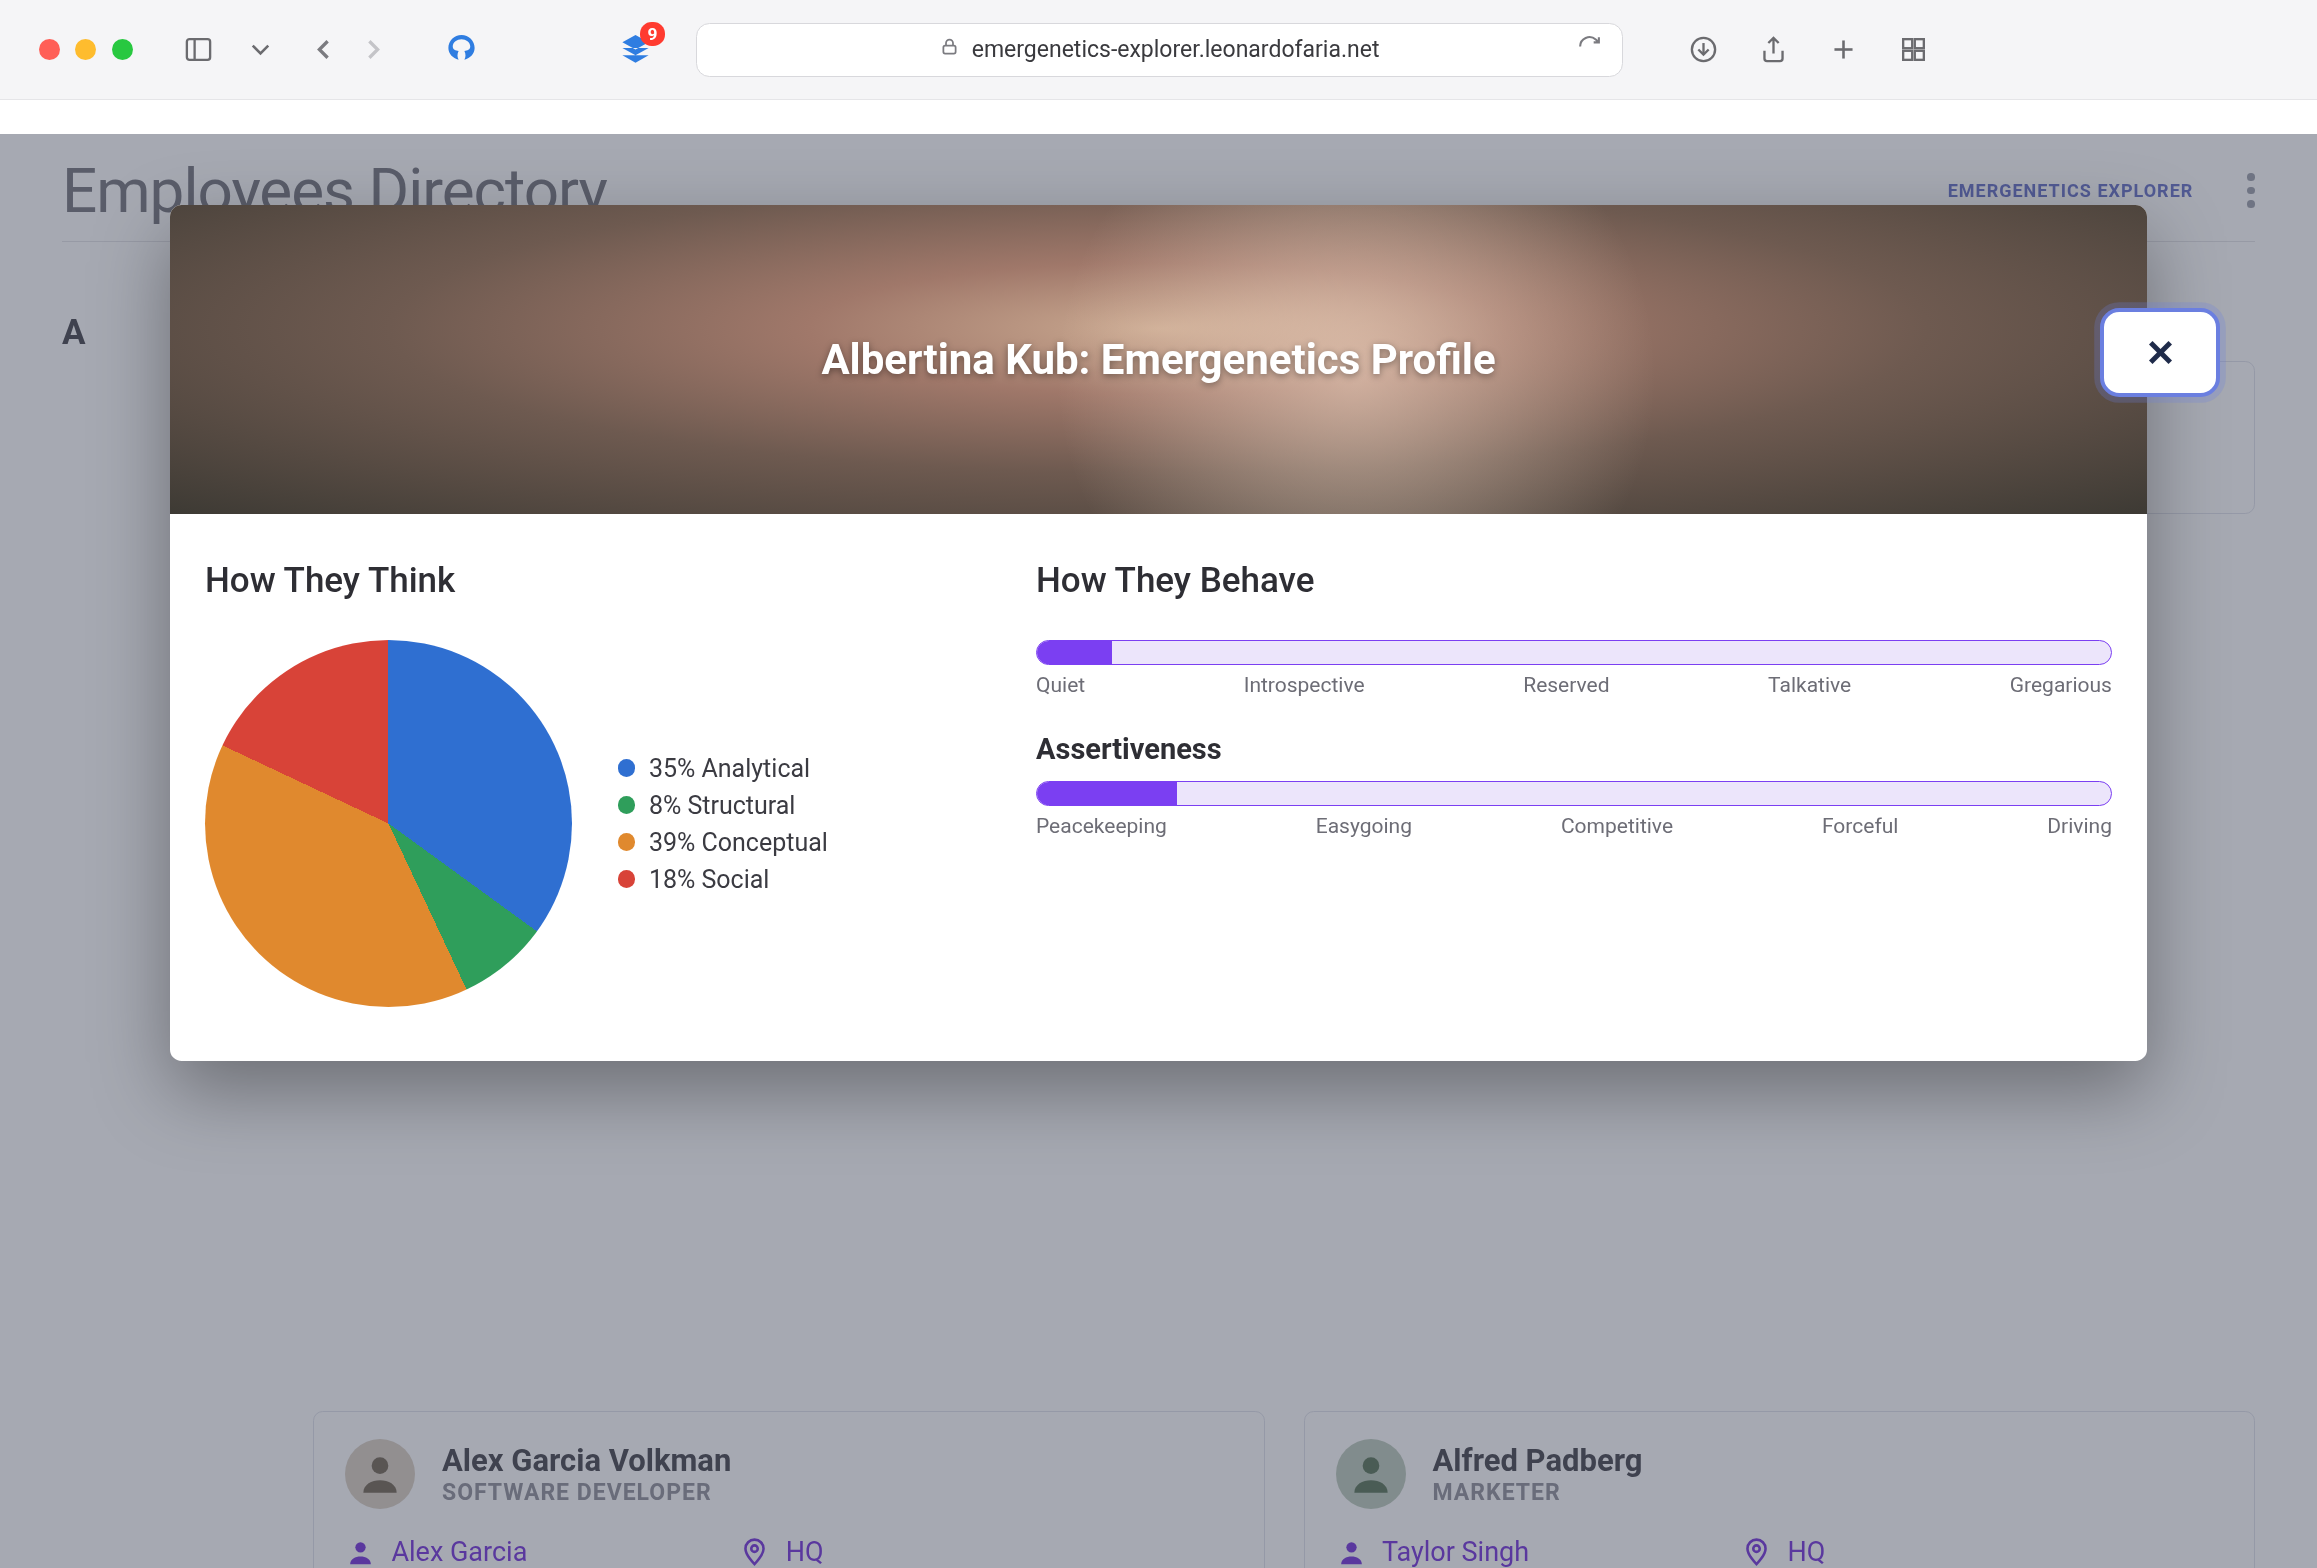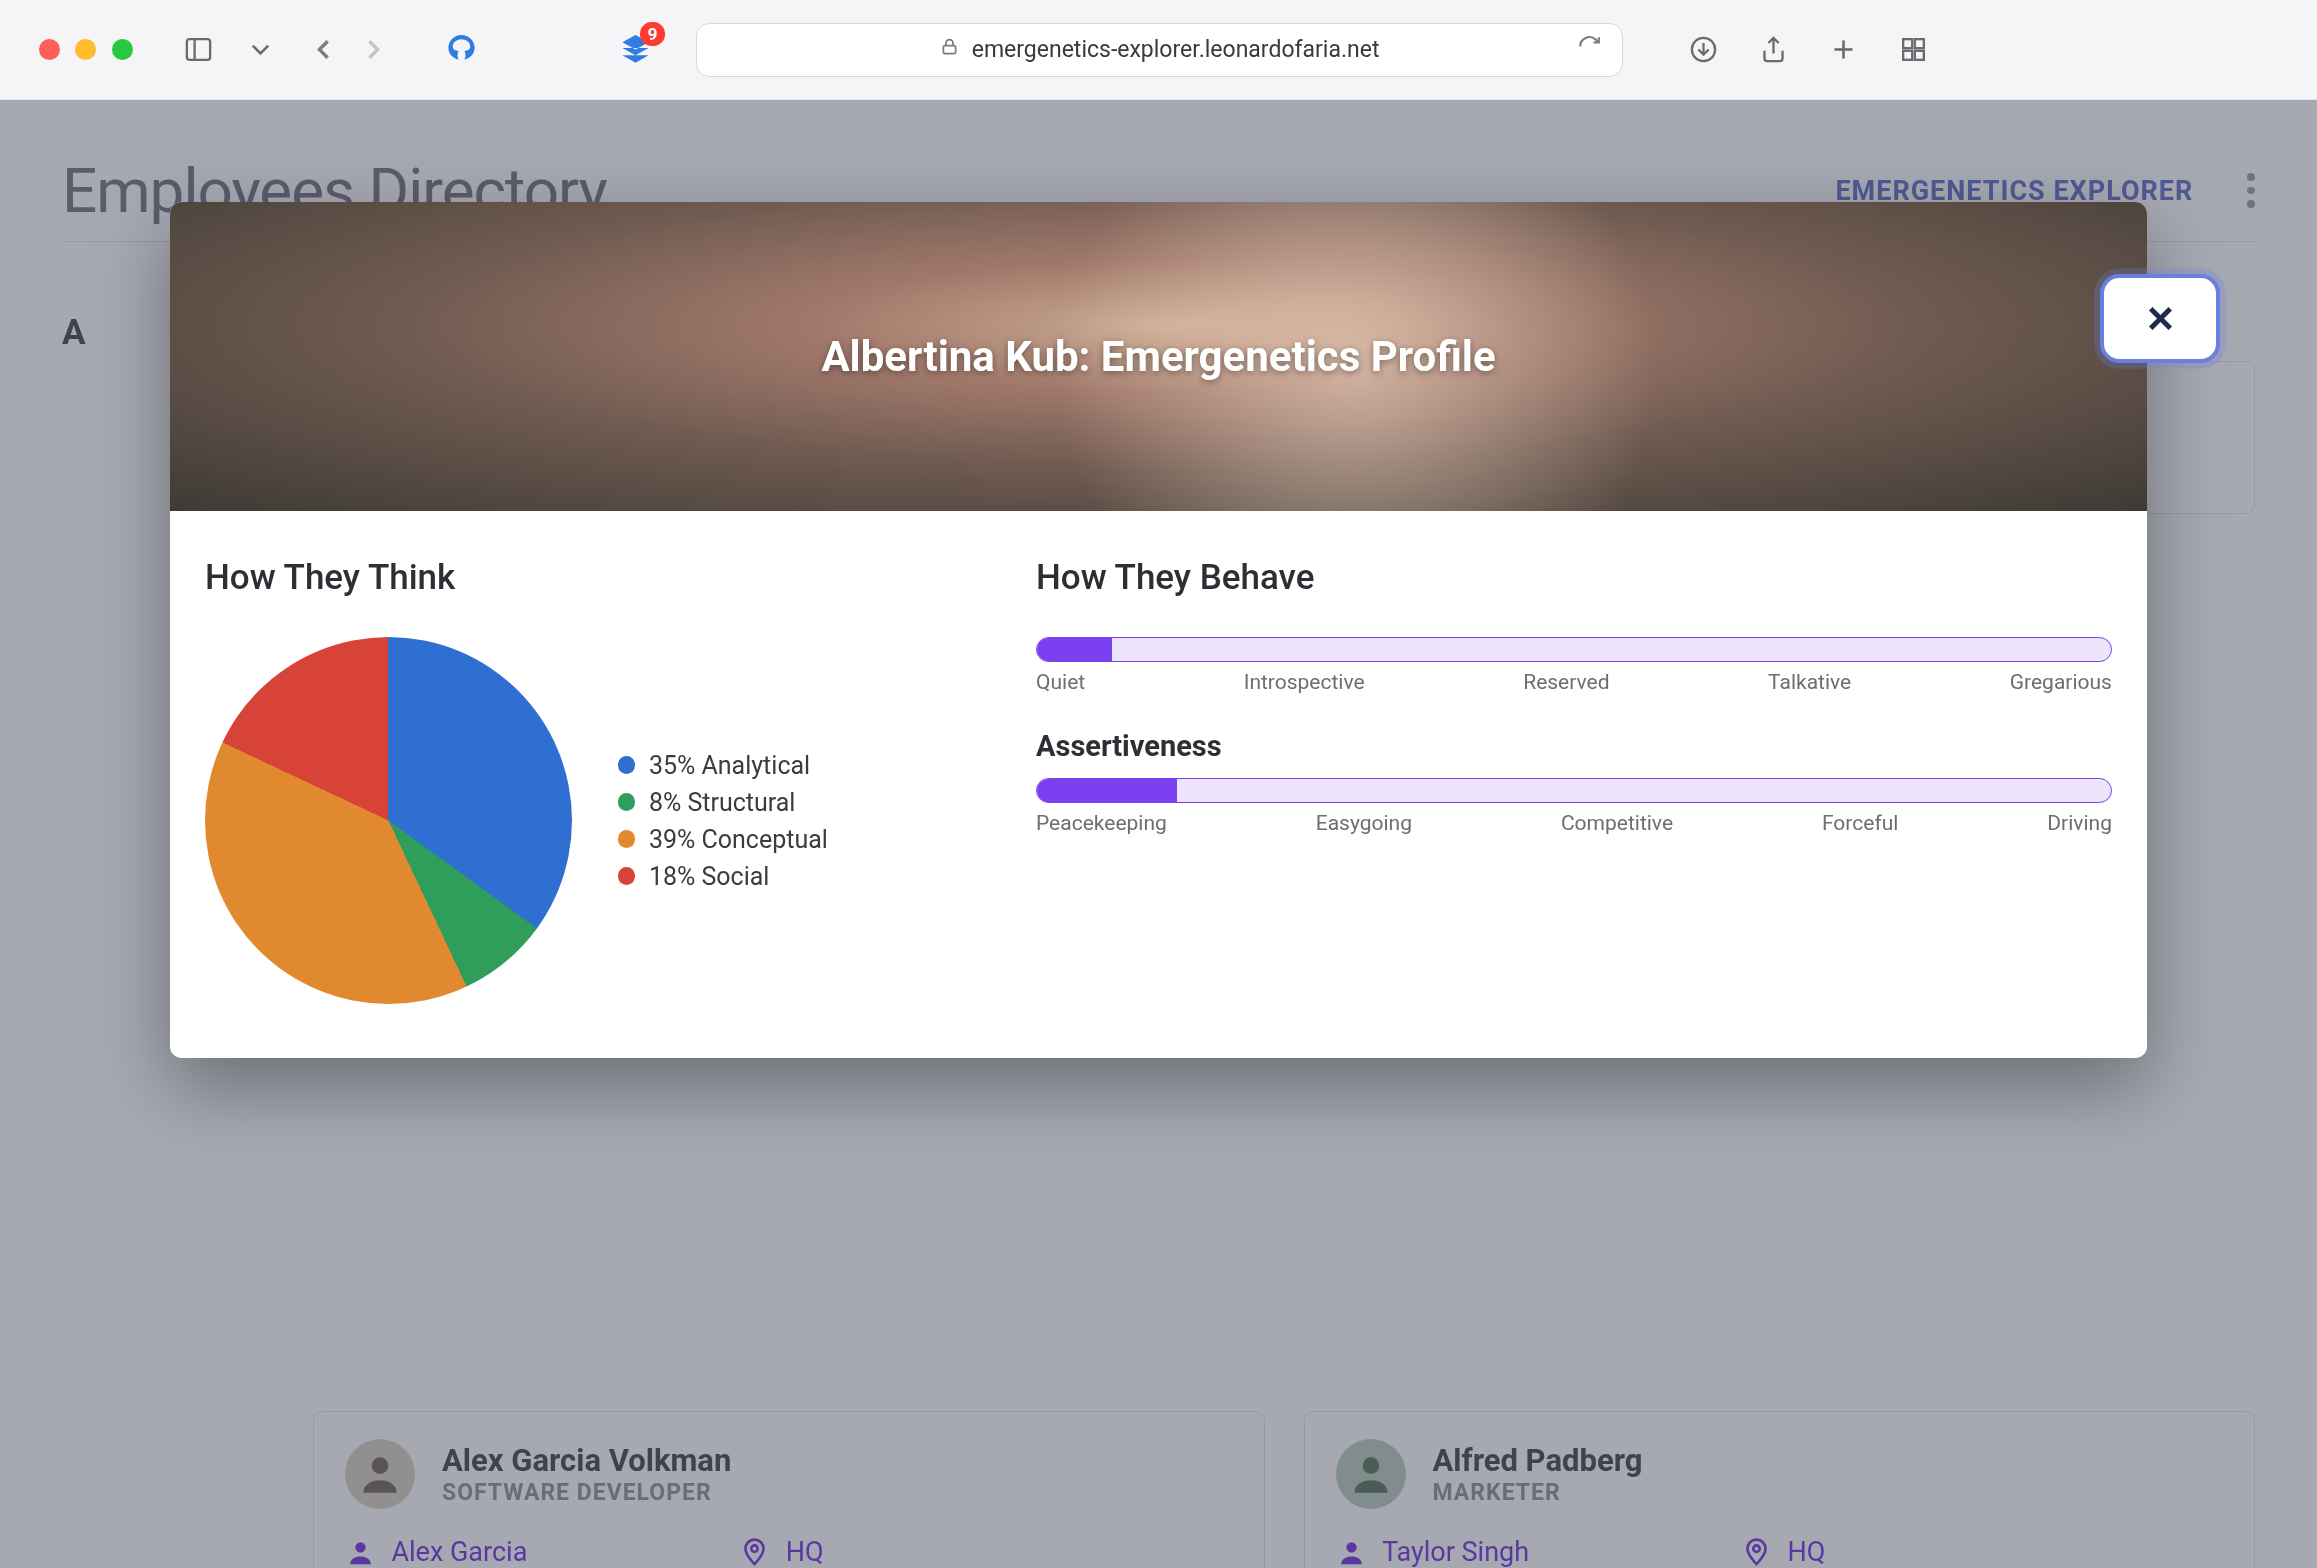--- a/index.html
+++ b/index.html
@@ -52,21 +52,21 @@
   
   .page {
     position: relative;
     width: 100%;
     height: calc(100% - 100px);
     padding: 54px 62px;
     background: #fff;
   }
   .page-header { display:flex; justify-content:space-between; align-items:center; border-bottom: 1.9px solid #e3e3e6; padding-bottom: 14px; }
   .page-title { font-size: 62px; font-weight: 400; color: #6d6d76; letter-spacing: -1px; }
-  .brand { font-size: 27px; font-weight: 700; color:#5d68c4; letter-spacing: 1px; }
+  .brand { font-size: 18px; font-weight: 700; color:#5d68c4; letter-spacing: 1px; }
   .kebab { margin-left: 54px; color:#969aa5; font-size: 35px; display:flex; flex-direction:column; gap:5.8px; align-items:center; justify-content:center; }
   .kebab span { width:7.7px; height:7.7px; border-radius:50%; background:#969aa5; }
 
   .section-letter { font-size: 35px; font-weight: 700; color:#3b3b42; margin-top: 70px; }
   .cards-row { display:flex; gap:39px; margin-top: 39px; margin-left: 251px; }
   .emp-card {
     flex: 1;
     border: 1.9px solid #dfe1ea;
     border-radius: 9.7px;
     padding: 27px 31px;
@@ -82,21 +82,22 @@
   .emp-meta-item svg { width:31px; height:31px; }
 
   
   .overlay {
     position: absolute;
     inset: 0;
     background: rgba(68, 75, 95, 0.48);
     display:flex;
     align-items:flex-start;
     justify-content:center;
-    padding-top: 102px;
+    padding-top: 71px;
+    margin-top: 34px;
   }
   .close-btn {
     position: absolute;
     top: 174px;
     right: 97px;
     width: 120px;
     height: 89px;
     background: #fff;
     border: 4.8px solid #6b7fe0;
     border-radius: 19.3px;

